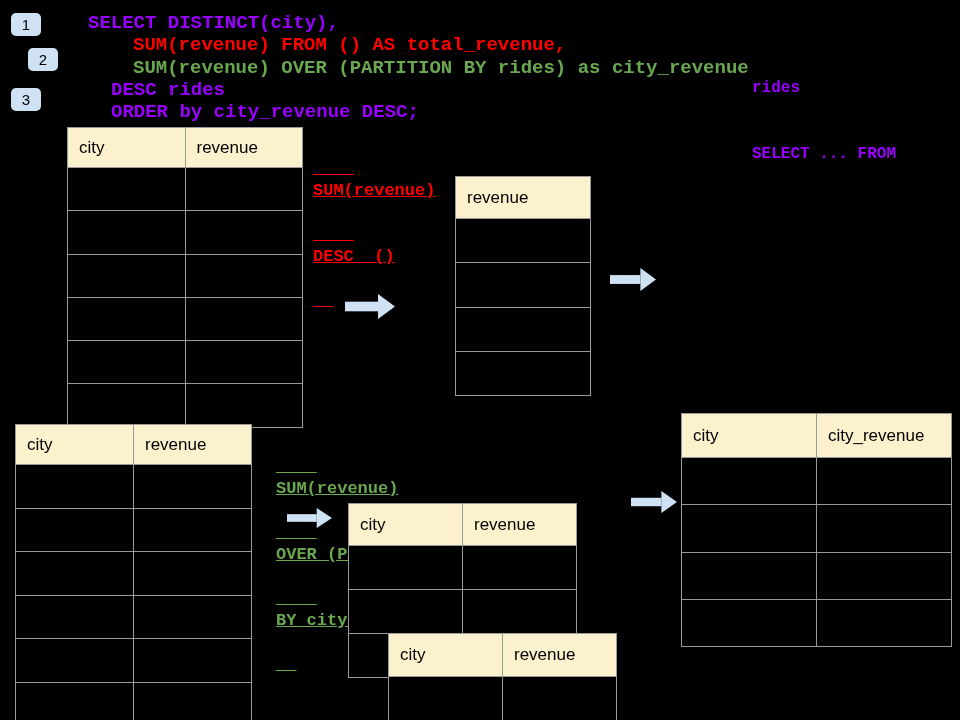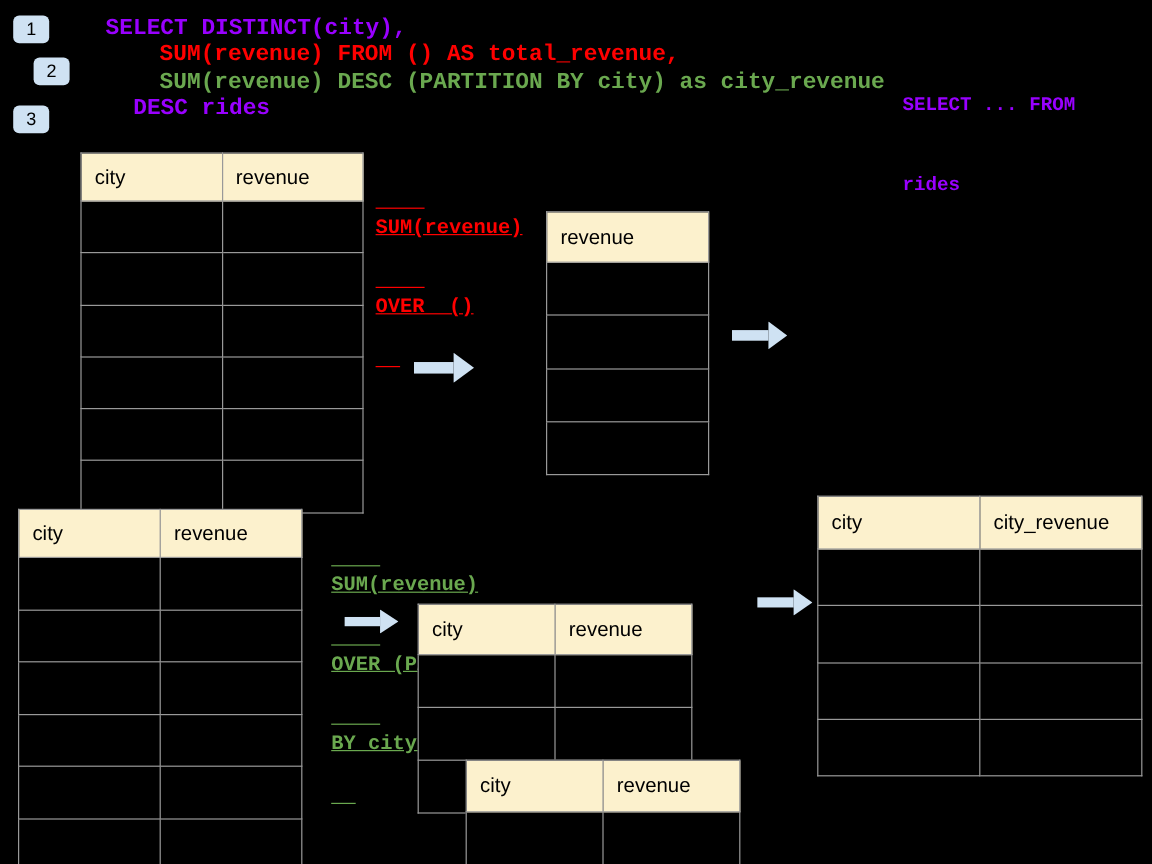--- a/index.html
+++ b/index.html
@@ -68,31 +68,32 @@
 <body>
 
 <div id="stage">
 
   <div class="badge badge1">1</div>
   <div class="badge badge2">2</div>
   <div class="badge badge3">3</div>
 
   <div class="code cl1 purple">SELECT DISTINCT(city),</div>
   <div class="code cl2 red">SUM(revenue) FROM () AS total_revenue,</div>
-  <div class="code cl3 green">SUM(revenue) DESC (PARTITION BY city) as city_revenue</div>
+  <div class="code cl3 green">SUM(revenue) OVER (PARTITION BY rides) as city_revenue</div>
   <div class="code cl4 purple">DESC rides</div>
+  <div class="code cl5 purple">ORDER by city_revenue DESC;</div>
 
   <div class="note">
+    <div>rides</div>
     <div>SELECT ... FROM</div>
-    <div>rides</div>
   </div>
 
   <div class="ann ann-total">
     <div>SUM(revenue)</div>
-    <div>OVER  ()</div>
+    <div>DESC  ()</div>
   </div>
 
   <div class="ann ann-part">
     <div>SUM(revenue)</div>
     <div>OVER (PARTITION</div>
     <div>BY city)</div>
   </div>
 
   <table class="dtable t-source-top">
       <thead>

